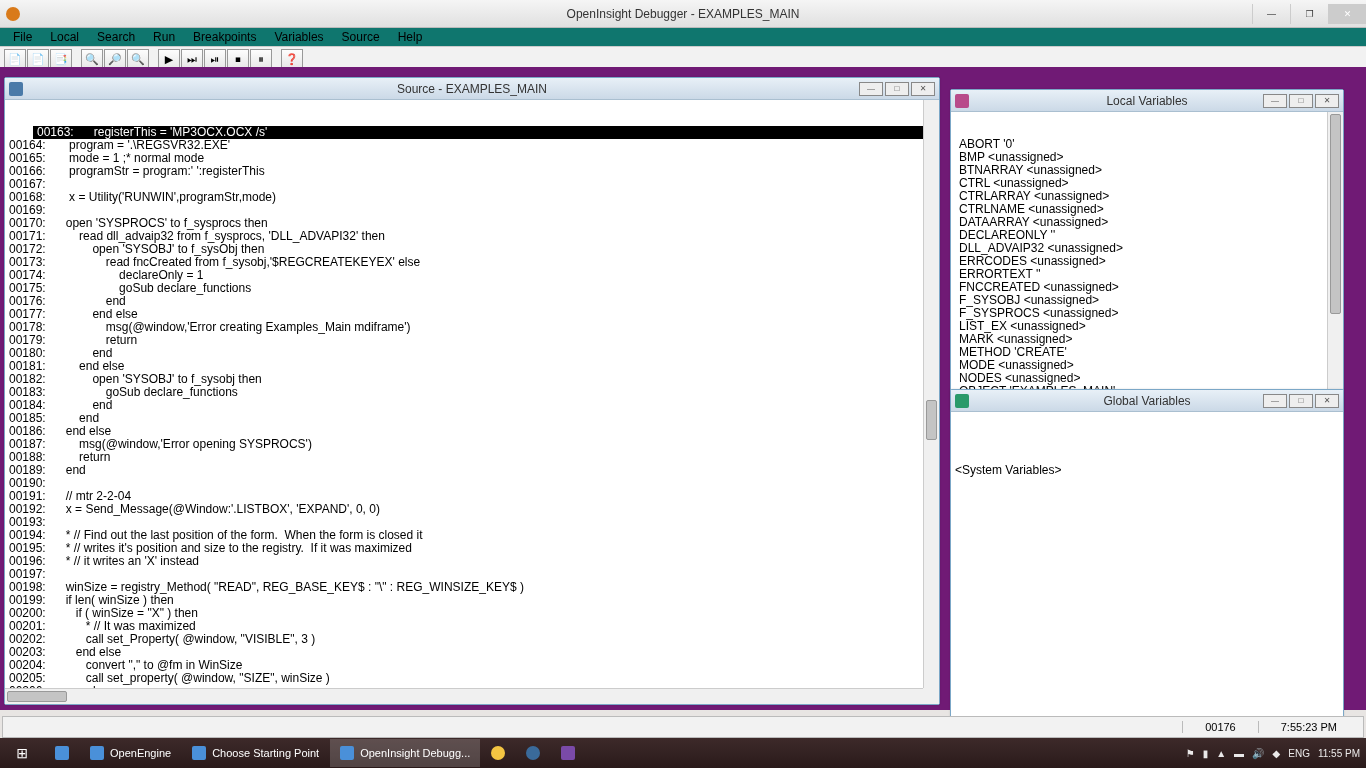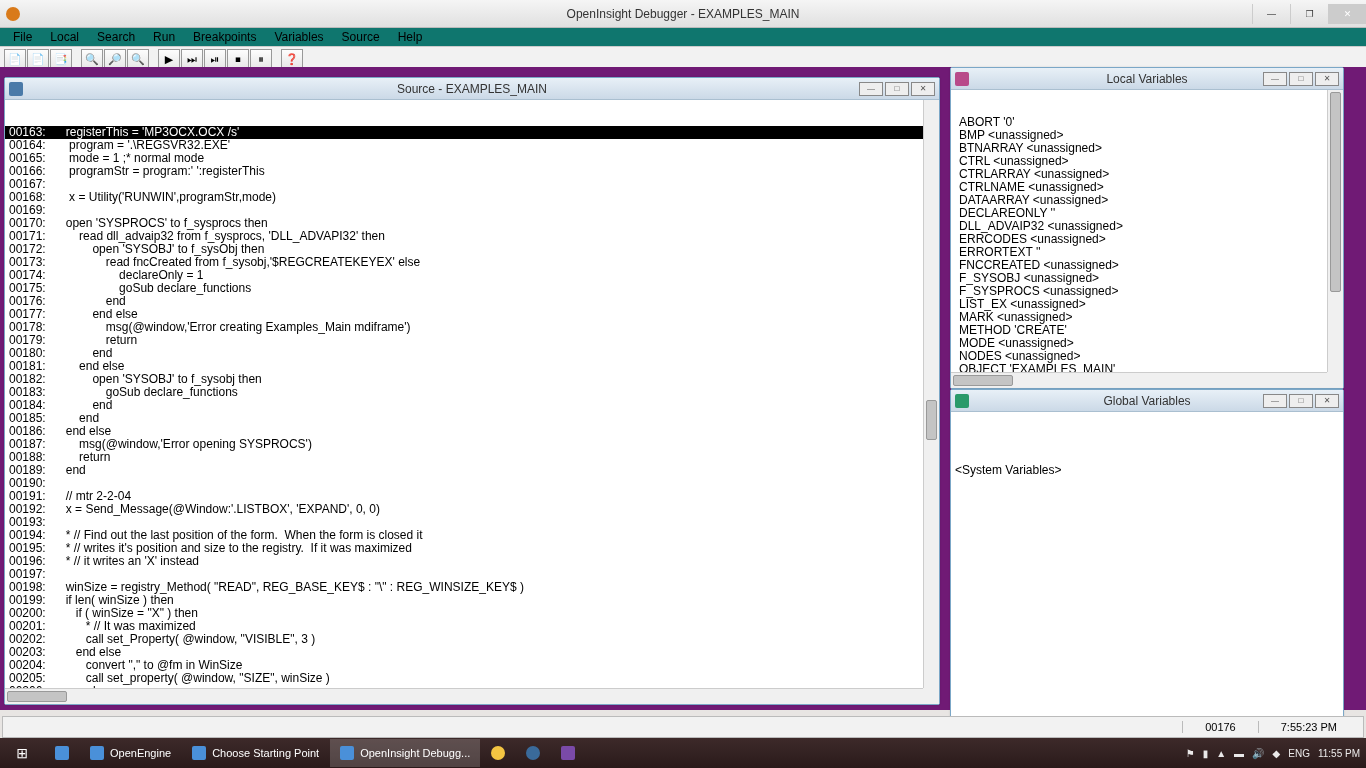--- a/index.html
+++ b/index.html
@@ -24,21 +24,21 @@
 .pane { position:absolute; background:#fff; border:1px solid #7ba7c7; border-radius:2px; display:flex; flex-direction:column; box-shadow:0 0 2px rgba(0,0,0,.15); }
 .pane-title { height:22px; background:linear-gradient(#e8f0f7,#cbd9e7); border-bottom:1px solid #aabfd0; display:flex; align-items:center; position:relative; font-size:12px; }
 .pane-title .t { position:absolute; left:50%; transform:translateX(-50%); color:#333; }
 .pane-title .picon { width:14px;height:14px;margin-left:4px;background:#4a7aa8;border-radius:2px; }
 .pane-ctrls { margin-left:auto; display:flex; margin-right:4px; gap:2px; }
 .pane-ctrl { width:24px; height:14px; border:1px solid #888; background:#eee; display:flex; align-items:center; justify-content:center; font-size:8px; color:#555;}
 
 .pane-body { flex:1; overflow:hidden; position:relative; font-family:"Courier New",monospace; font-size:12px; line-height:13px; white-space:pre; color:#000; }
 .code-content { padding:0; }
 .code-line { height:13px; padding-left:4px; }
-.code-line.hl { background:#000; color:#fff; }
+.code-line.hl { background:#000; color:#fff;margin-left:28px; }
 .vscroll { position:absolute; right:0; top:0; bottom:16px; width:16px; background:#f0f0f0; border-left:1px solid #ccc; }
 .vscroll .thumb { position:absolute; left:2px; right:2px; background:#c4c4c4; border:1px solid #999; border-radius:2px; }
 .hscroll { position:absolute; left:0; right:16px; bottom:0; height:16px; background:#f0f0f0; border-top:1px solid #ccc; }
 .hscroll .thumb { position:absolute; top:2px;bottom:2px;left:2px;width:60px;background:#c4c4c4;border:1px solid #999;border-radius:2px; }
 .corner { position:absolute; right:0; bottom:0; width:16px;height:16px;background:#f0f0f0; }
 
 .statusbar { position:absolute; bottom:30px; left:2px; right:2px; height:22px; background:#f2f2f2; border:1px solid #bbb; display:flex; align-items:center; justify-content:flex-end; font-size:11px; padding:0 4px; }
 .statusbar .cell { border-left:1px solid #bbb; padding:0 22px; }
 
 .taskbar { position:absolute; bottom:0; left:0; right:0; height:30px; background:linear-gradient(#3d2a2a,#2a1a1a); display:flex; align-items:center; color:#fff; font-size:11px; }
@@ -109,21 +109,21 @@
       </div>
     </div>
     <div class="pane-body">
       <div class="code-content"><div class="code-line hl">00163:      registerThis = 'MP3OCX.OCX /s'</div><div class="code-line">00164:       program = '.\REGSVR32.EXE'</div><div class="code-line">00165:       mode = 1 ;* normal mode</div><div class="code-line">00166:       programStr = program:' ':registerThis</div><div class="code-line">00167:  </div><div class="code-line">00168:       x = Utility('RUNWIN',programStr,mode)</div><div class="code-line">00169:  </div><div class="code-line">00170:      open 'SYSPROCS' to f_sysprocs then</div><div class="code-line">00171:          read dll_advaip32 from f_sysprocs, 'DLL_ADVAPI32' then</div><div class="code-line">00172:              open 'SYSOBJ' to f_sysObj then</div><div class="code-line">00173:                  read fncCreated from f_sysobj,'$REGCREATEKEYEX' else</div><div class="code-line">00174:                      declareOnly = 1</div><div class="code-line">00175:                      goSub declare_functions</div><div class="code-line">00176:                  end</div><div class="code-line">00177:              end else</div><div class="code-line">00178:                  msg(@window,'Error creating Examples_Main mdiframe')</div><div class="code-line">00179:                  return</div><div class="code-line">00180:              end</div><div class="code-line">00181:          end else</div><div class="code-line">00182:              open 'SYSOBJ' to f_sysobj then</div><div class="code-line">00183:                  goSub declare_functions</div><div class="code-line">00184:              end</div><div class="code-line">00185:          end</div><div class="code-line">00186:      end else</div><div class="code-line">00187:          msg(@window,'Error opening SYSPROCS')</div><div class="code-line">00188:          return</div><div class="code-line">00189:      end</div><div class="code-line">00190:  </div><div class="code-line">00191:      // mtr 2-2-04</div><div class="code-line">00192:      x = Send_Message(@Window:'.LISTBOX', 'EXPAND', 0, 0)</div><div class="code-line">00193:  </div><div class="code-line">00194:      * // Find out the last position of the form.  When the form is closed it</div><div class="code-line">00195:      * // writes it's position and size to the registry.  If it was maximized</div><div class="code-line">00196:      * // it writes an 'X' instead</div><div class="code-line">00197:  </div><div class="code-line">00198:      winSize = registry_Method( "READ", REG_BASE_KEY$ : "\" : REG_WINSIZE_KEY$ )</div><div class="code-line">00199:      if len( winSize ) then</div><div class="code-line">00200:         if ( winSize = "X" ) then</div><div class="code-line">00201:            * // It was maximized</div><div class="code-line">00202:            call set_Property( @window, "VISIBLE", 3 )</div><div class="code-line">00203:         end else</div><div class="code-line">00204:            convert "," to @fm in WinSize</div><div class="code-line">00205:            call set_property( @window, "SIZE", winSize )</div><div class="code-line">00206:         end</div></div>
       <div class="vscroll"><div class="thumb" style="top:300px;height:40px"></div></div>
       <div class="hscroll"><div class="thumb"></div></div>
       <div class="corner"></div>
     </div>
   </div>
 
-  <div class="pane" style="left:950px;top:0;width:394px;height:322px">
+  <div class="pane" style="left:950px;top:22px;width:394px;height:322px">
     <div class="pane-title">
       <div class="picon" style="background:#b84a8a"></div>
       <div class="t">Local Variables</div>
       <div class="pane-ctrls">
         <div class="pane-ctrl">—</div>
         <div class="pane-ctrl">□</div>
         <div class="pane-ctrl">✕</div>
       </div>
     </div>
     <div class="pane-body">

